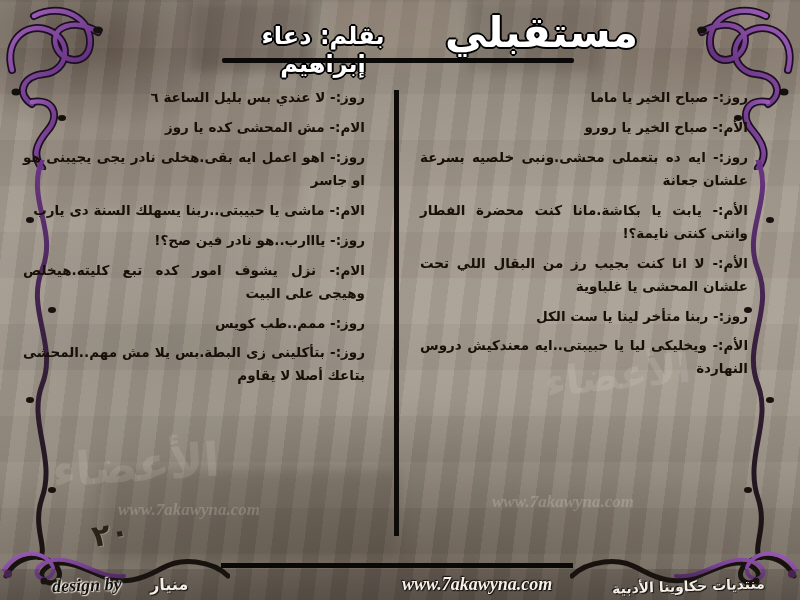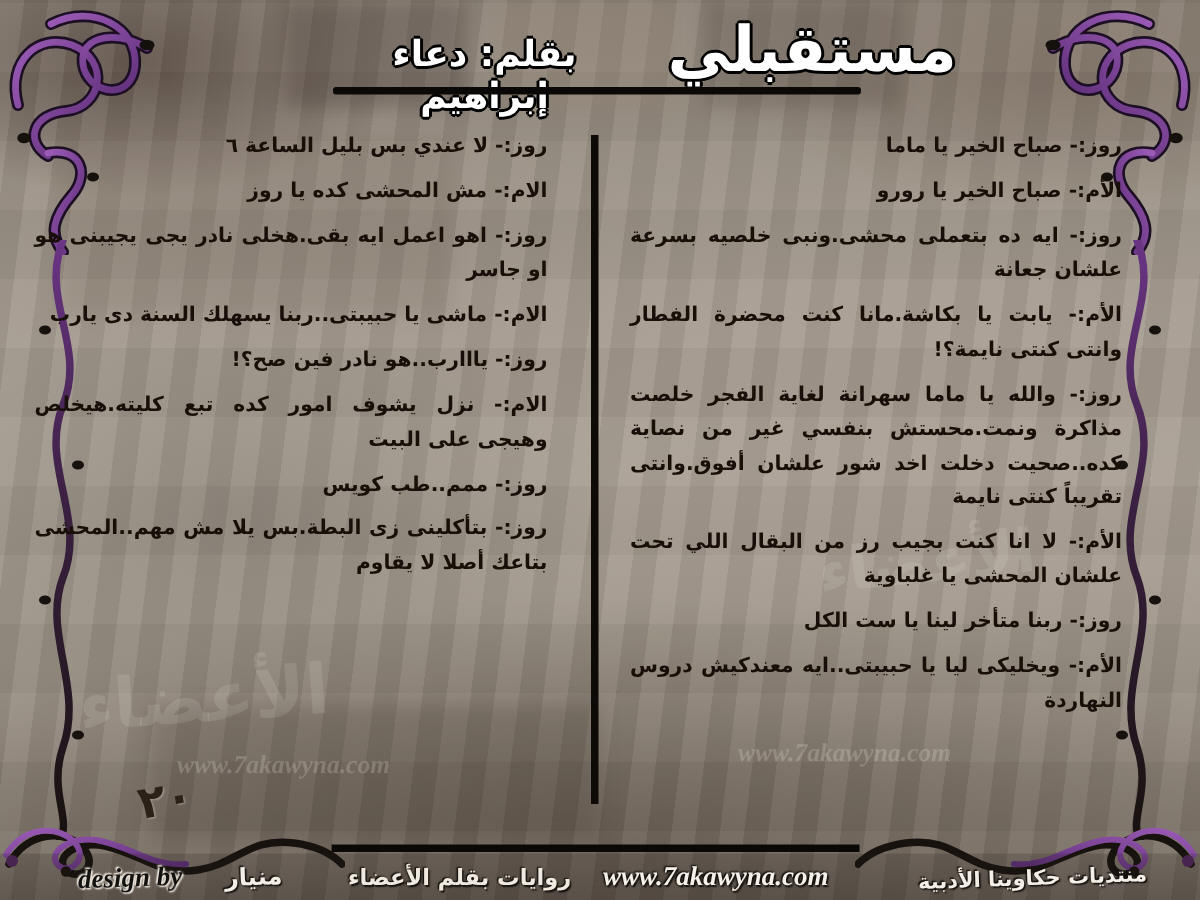--- a/index.html
+++ b/index.html
@@ -180,40 +180,38 @@
 
   <div class="title">مستقبلي</div>
   <div class="byline">بقلم: دعاء إبراهيم</div>
   <div class="title-underline"></div>
 
   <div class="col col-right" id="col-right">
       <p><span class="speaker">روز:- </span><span>صباح الخير يا ماما</span></p>
       <p><span class="speaker">الأم:- </span><span>صباح الخير يا رورو</span></p>
       <p><span class="speaker">روز:- </span><span>ايه ده بتعملى محشى.ونبى خلصيه بسرعة علشان جعانة</span></p>
       <p><span class="speaker">الأم:- </span><span>يابت يا بكاشة.مانا كنت محضرة الفطار وانتى كنتى نايمة؟!</span></p>
-      <p><span class="speaker">روز:- </span><span>والله يا ماما سهرانة لغاية الفجر خلصت مذاكرة ونمت.محستش بنفسي غير من نصاية كده..صحيت دخلت اخد شور علشان أفوق.وانتى تقريباً كنتى نايمة</span></p>
       <p><span class="speaker">الأم:- </span><span>لا انا كنت بجيب رز من البقال اللي تحت علشان المحشى يا غلباوية</span></p>
       <p><span class="speaker">روز:- </span><span>ربنا متأخر لينا يا ست الكل</span></p>
       <p><span class="speaker">الأم:- </span><span>ويخليكى ليا يا حبيبتى..ايه معندكيش دروس النهاردة</span></p>
     </div>
   <div class="divider"></div>
   <div class="col col-left" id="col-left">
       <p><span class="speaker">روز:- </span><span>لا عندي بس بليل الساعة ٦</span></p>
       <p><span class="speaker">الام:- </span><span>مش المحشى كده يا روز</span></p>
       <p><span class="speaker">روز:- </span><span>اهو اعمل ايه بقى.هخلى نادر يجى يجيبنى هو او جاسر</span></p>
       <p><span class="speaker">الام:- </span><span>ماشى يا حبيبتى..ربنا يسهلك السنة دى يارب</span></p>
       <p><span class="speaker">روز:- </span><span>يااارب..هو نادر فين صح؟!</span></p>
       <p><span class="speaker">الام:- </span><span>نزل يشوف امور كده تبع كليته.هيخلص وهيجى على البيت</span></p>
       <p><span class="speaker">روز:- </span><span>ممم..طب كويس</span></p>
       <p><span class="speaker">روز:- </span><span>بتأكلينى زى البطة.بس يلا مش مهم..المحشى بتاعك أصلا لا يقاوم</span></p>
     </div>
 
   <div class="footer-line"></div>
   <div class="footer">
     <span class="f-design">design by</span>
     <span class="f-designer">منيار</span>
-    <span class="f-section">روايات بقلم الأعضاء</span>
     <span class="f-url">www.7akawyna.com</span>
     <span class="f-site">منتديات حكاوينا الأدبية</span>
   </div>
 
   <div class="page-number">٢٠</div>
 </div>
 
 </body></html>

